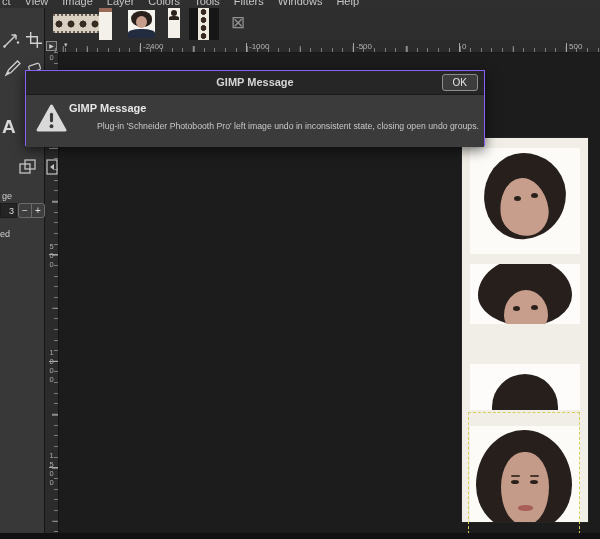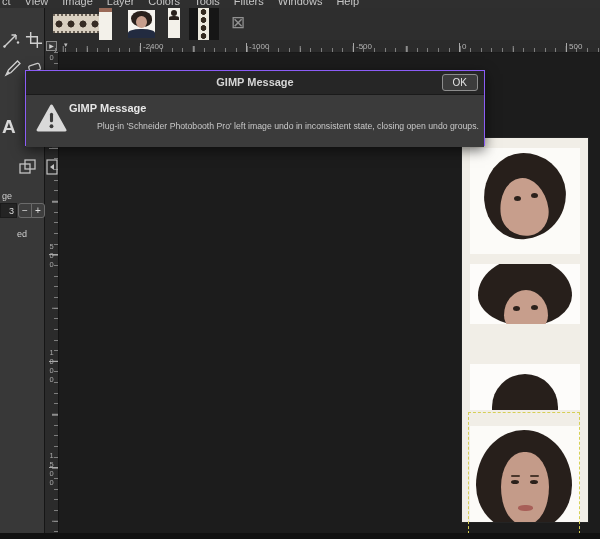--- a/index.html
+++ b/index.html
@@ -152,21 +152,21 @@
       <svg width="20" height="18" viewBox="0 0 20 18" fill="none" stroke="#c4c4c4" stroke-width="1.3">
         <rect x="2" y="6" width="10" height="9"></rect>
           <rect x="7" y="2" width="10" height="9"></rect>
       </svg>
     </span>
 
     <span class="dock-label" style="left:2px;top:183px;">ge</span>
     <span class="spin-value">3</span>
     <span class="spin-btn spin-minus">−</span>
     <span class="spin-btn spin-plus">+</span>
-    <span class="dock-label" style="left:0;top:221px;padding-left:17px;">ed</span>
+    <span class="dock-label" style="left:0;top:221px;">ed</span>
   </div>
 
   <span class="tool" style="left:46px;top:159px;z-index:5;position:absolute;">
     <svg width="12" height="16" viewBox="0 0 12 16" fill="none" stroke="#c4c4c4" stroke-width="1.2">
       <rect x="1" y="1" width="10" height="14"></rect>
         <path d="M8 5 l-4 3 4 3z" fill="#c4c4c4" stroke="none"></path>
     </svg>
   </span>
 
   <div class="tabbar">

